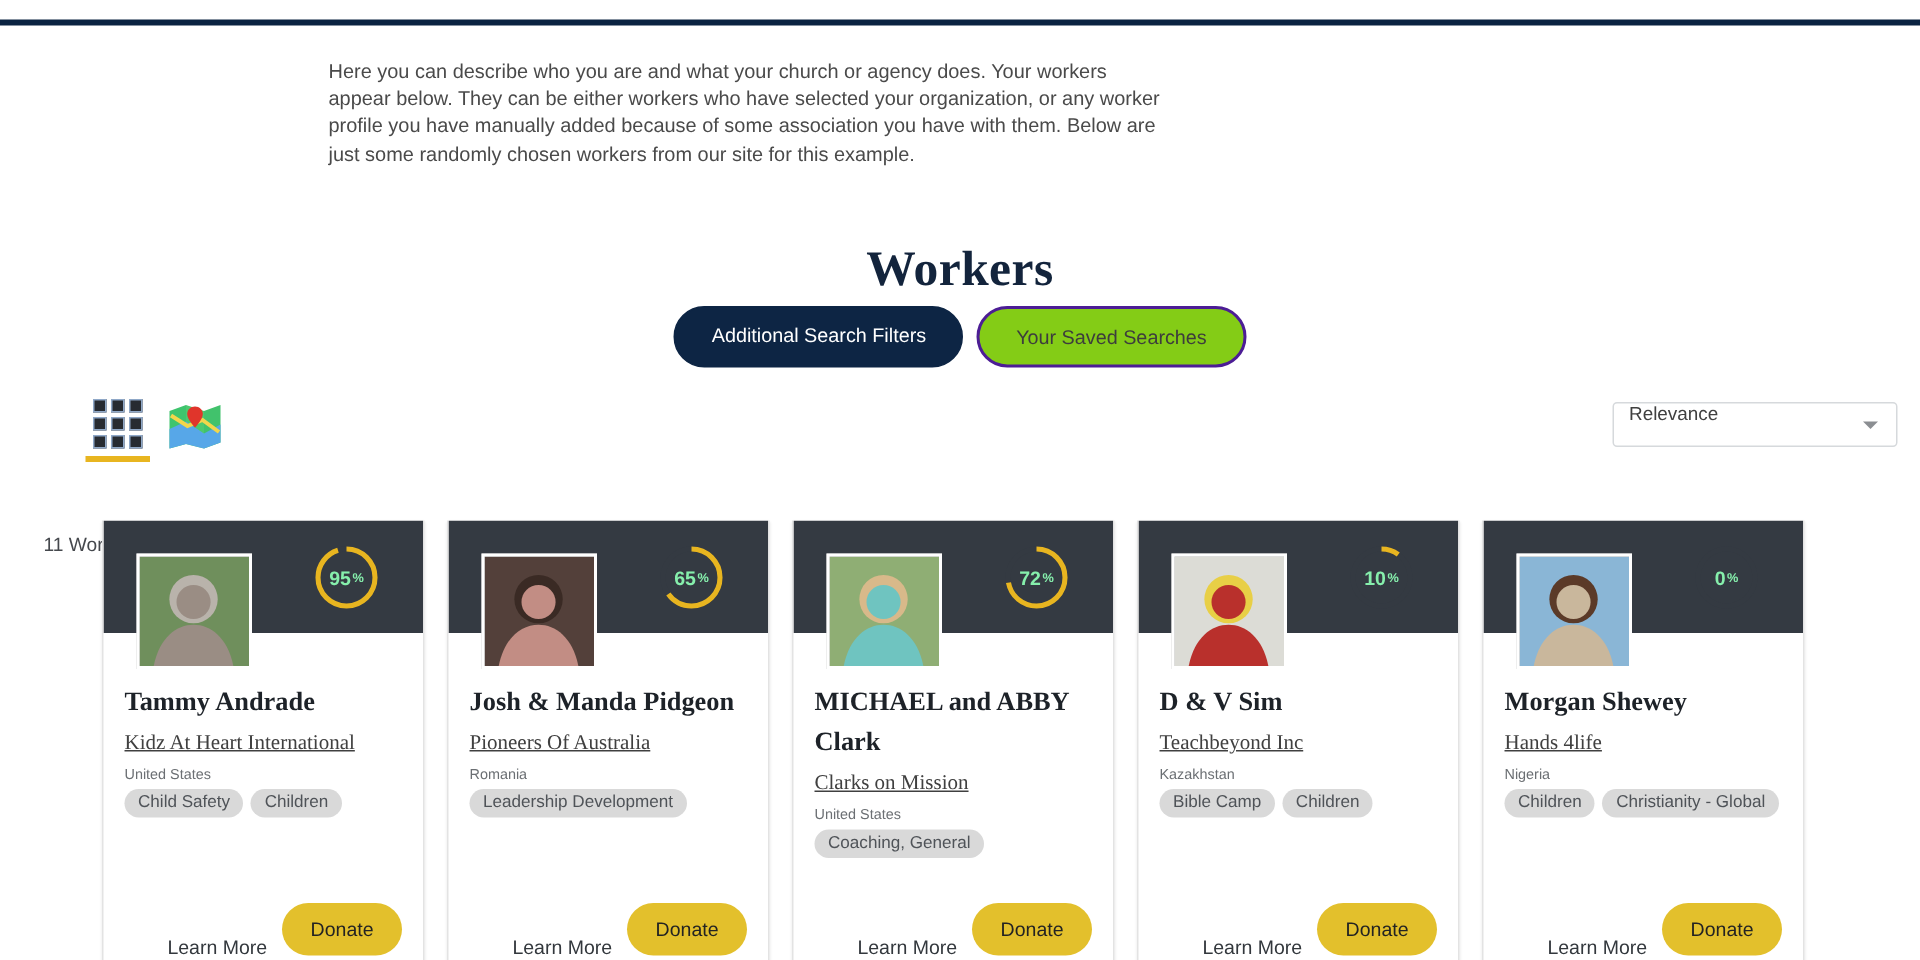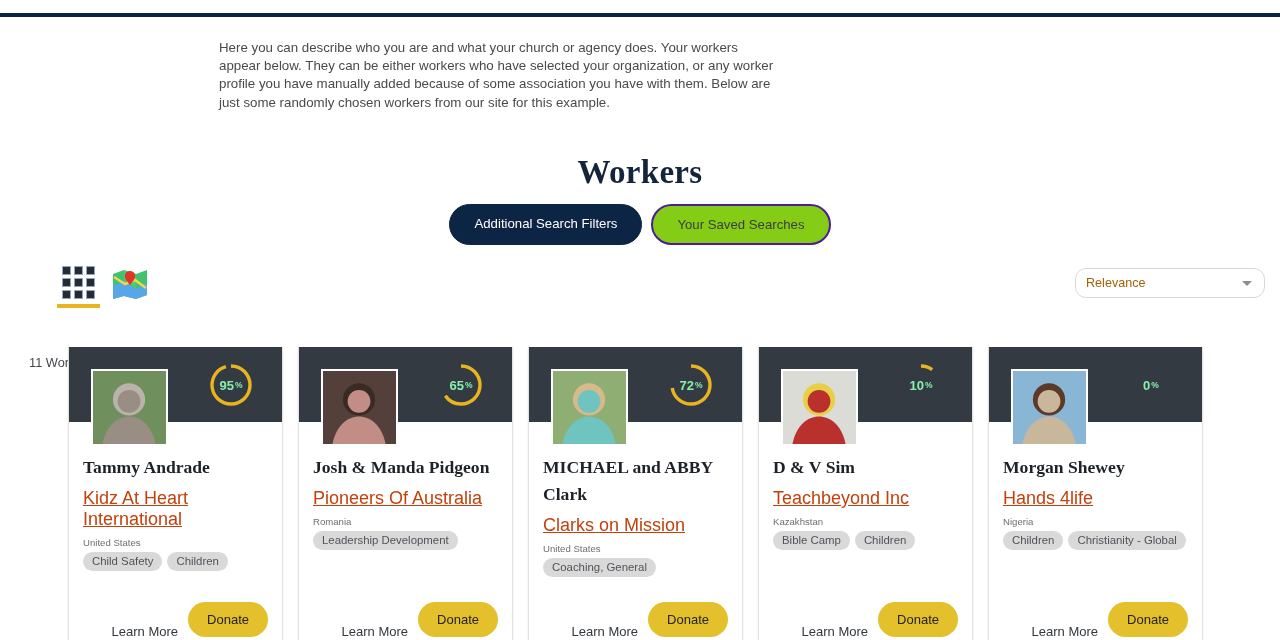--- a/index.html
+++ b/index.html
@@ -18,21 +18,21 @@
   }
 
   
   .intro {
     position:absolute; top:39px; left:219px; width:560px;
     font-size:13.3px; line-height:18.2px; color:#4a4a4a;
   }
 
   
   .title {
-    position:absolute; top:154px; left:0; width:1280px;
+    position:absolute; top:162px; left:0; width:1280px;
     text-align:center;
     font-family:"Liberation Serif", serif;
     font-size:33px; font-weight:700; color:#13243c;
     letter-spacing:0.3px;
   }
 
   
   .filters {
     position:absolute; top:204px; left:0; width:1280px;
     display:flex; justify-content:center; gap:9px;
@@ -53,23 +53,23 @@
   .map-toggle { cursor:pointer; width:36px; height:33px; position:relative; margin-bottom:7px; }
 
   .count {
     position:absolute; top:319px; left:29px;
     font-size:12.8px; color:#45484d;margin-top:36px;
   }
 
   
   .sortwrap { position:absolute; top:268px; left:1075px; width:190px; height:30px; }
   .sortbox {
-    width:190px; height:30px; border:1px solid #d6d9dc; border-radius:11px;
-    background:#fff; display:flex; align-items:center; padding:0 10px;
-    font-size:12.6px; color:#a16207; cursor:pointer; position:relative;
+    width:190px; height:30px; border:1px solid #d6d9dc; border-radius:3px;
+    background:#fff; display:flex; padding:0 10px;
+    font-size:12.6px; color:#404040; cursor:pointer; position:relative;
   }
   .sort-caret {
     position:absolute; right:12px; top:12px;
     width:0; height:0; border-left:5px solid transparent; border-right:5px solid transparent;
     border-top:5px solid #8b8e92;
   }
 
   
   .cards { position:absolute; top:347px; left:68px; display:flex; gap:15px; }
   .card {
@@ -93,21 +93,21 @@
   .ring-label .pct { font-size:8.5px; font-weight:700; margin-left:1px; }
 
   .card-body { position:relative; padding:0 14px; }
   .worker-name {
     margin-top:32px;
     font-family:"Liberation Serif", serif;
     font-size:17.6px; font-weight:700; color:#1d2228; line-height:27px;
   }
   .org {
     display:block; margin-top:7px;
-    font-size:18px; color:#c2410c; text-decoration:underline; cursor:pointer;
+    font-size:14px; color:#404040; text-decoration:underline; cursor:pointer;font-family:Liberation Serif, serif;
   }
   .country { margin-top:7px; font-size:9.6px; color:#6b6f73; }
   .tags { margin-top:4px; display:flex; flex-wrap:wrap; gap:5px; }
   .tag {
     background:#d9d9d9; color:#4f5358; border-radius:999px;
     padding:4px 9px; font-size:11.4px; line-height:1; white-space:nowrap;
   }
 
   .card-actions {
     position:absolute; left:0; bottom:0; width:100%; height:54px;

